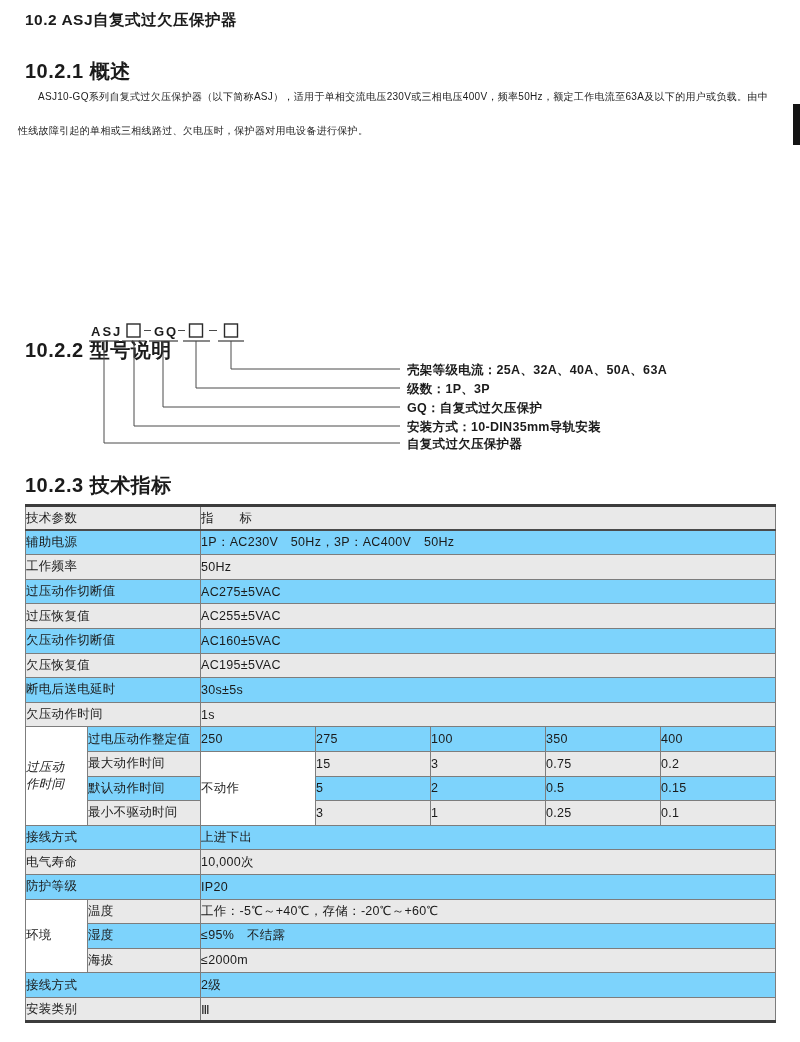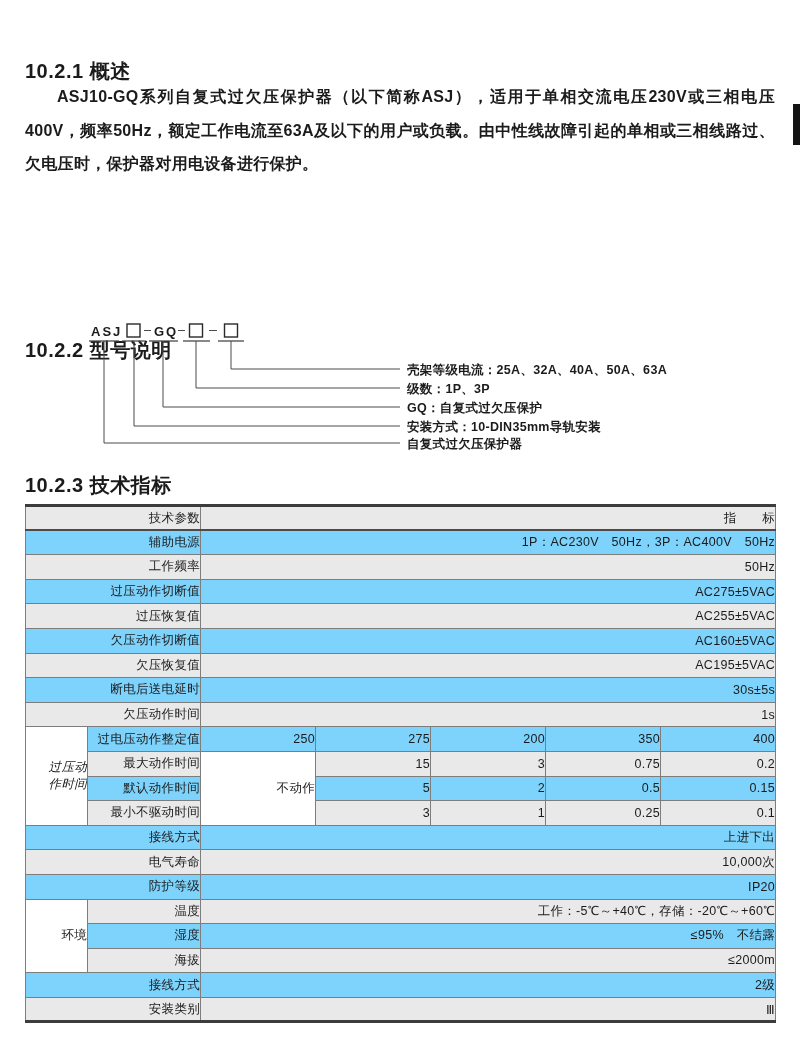--- a/index.html
+++ b/index.html
@@ -15,22 +15,22 @@
   }
   .h-main {
     position: absolute; left: 25px; top: 10px;
     font-size: 15.5px; font-weight: 700; letter-spacing: 0.5px;
   }
   .h-sub { position: absolute; left: 25px; font-size: 20px; font-weight: 700; letter-spacing: 0.5px; }
   .h-sub1 { top: 58px; }
   .h-sub2 { top: 289px; margin-top: 48px; }
   .h-sub3 { top: 472px; }
   .para {
-    position: absolute; left: 25px; width: 750px;
-    font-size: 16px; line-height: 33.5px; font-weight: 700;
+    position: absolute; left: 18px; width: 750px;
+    font-size: 10px; line-height: 33.5px; font-weight: 400;
     text-align: justify; text-indent: 2em; letter-spacing: 0.3px;
   }
   .para1 { top: 80px; }
   .para2 { top: 180px; }
   .diagram { position: absolute; left: 0; top: 315px; }
   .diagram text {
     font-family: "Liberation Sans", sans-serif;
     font-size: 13px; font-weight: 700; fill: #1b1b1b;
   }
   .diagram text.code { letter-spacing: 2px; }
@@ -40,38 +40,39 @@
   .diagram .seg-underline { stroke-width: 1.3; }
   .spec-table {
     position: absolute; left: 25px; top: 504px;
     width: 750px; border-collapse: collapse; table-layout: fixed;
     border-top: 3px solid #3c3c3c; border-bottom: 3px solid #3c3c3c;
     border-left: 1px solid #8a8a8a; border-right: 1px solid #8a8a8a;
     font-size: 12.5px; font-weight: 500;
   }
   .spec-table td {
     height: 24.6px; border: 1px solid #7d7d7d;
-    text-align: right; vertical-align: middle;
+    text-align: left; vertical-align: middle;
     letter-spacing: 0.3px; overflow: hidden; white-space: nowrap;
   }
   .spec-table tr.g td { background: #e9e9e9; }
   .spec-table tr.w td { background: #7dd3fc; }
   .spec-table td.white-cell { background: #ffffff !important; }
   .spec-table tr.hdr td { border-bottom: 2px solid #4b4b4b; }
   .spec-table td.wrap { white-space: pre-line; line-height: 17px; font-style: italic; }
   .artifact {
     position: absolute; left: 793px; top: 104px; width: 7px; height: 41px;
     background: #141414;
   }
 </style>
 </head>
 <body>
 
 <div class="page">
 
+  <div class="h-main">10.2 ASJ自复式过欠压保护器</div>
 
   <div class="h-sub h-sub1">10.2.1 概述</div>
   <div class="para para1">ASJ10-GQ系列自复式过欠压保护器（以下简称ASJ），适用于单相交流电压230V或三相电压400V，频率50Hz，额定工作电流至63A及以下的用户或负载。由中性线故障引起的单相或三相线路过、欠电压时，保护器对用电设备进行保护。</div>
 
   <div class="h-sub h-sub2">10.2.2 型号说明</div>
 
   <svg class="diagram" width="800" height="150" viewBox="0 0 800 150">
 
     <text class="code" x="91" y="21">ASJ</text>
     <rect x="127" y="9" width="13" height="13"></rect>
@@ -150,21 +151,21 @@
       <td colspan="2">欠压动作时间</td>
       <td colspan="5">1s</td>
     </tr>
 
     <tr class="w">
       <td rowspan="4" class="white-cell wrap">过压动
 作时间</td>
       <td>过电压动作整定值</td>
       <td>250</td>
       <td>275</td>
-      <td>200</td>
+      <td>100</td>
       <td>350</td>
       <td>400</td>
     </tr>
     <tr class="g">
       <td>最大动作时间</td>
       <td rowspan="3" class="white-cell">不动作</td>
       <td>15</td>
       <td>3</td>
       <td>0.75</td>
       <td>0.2</td>

